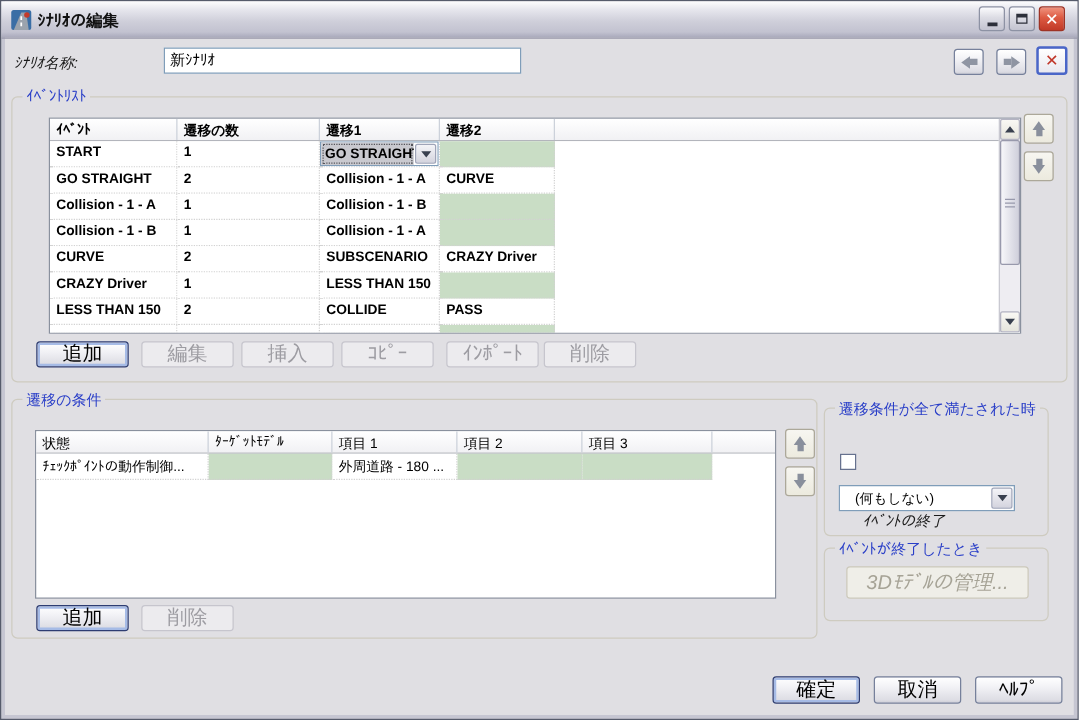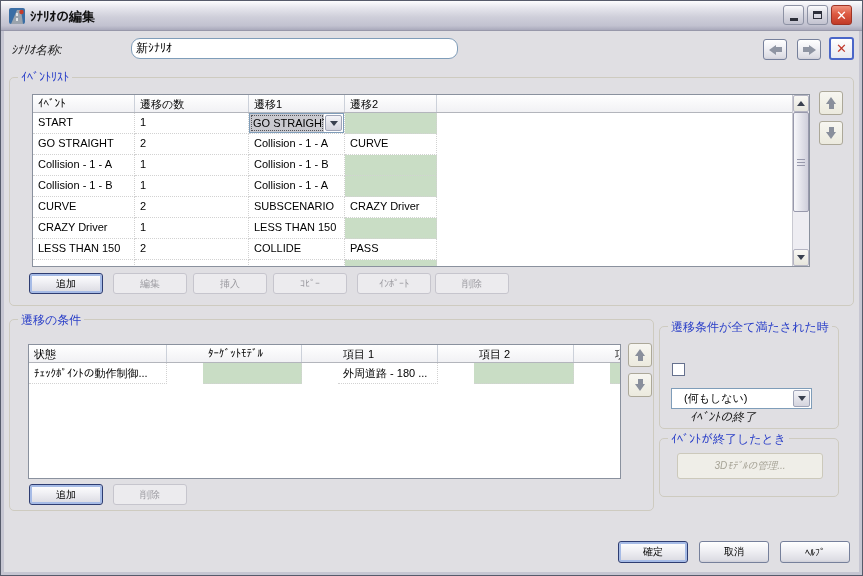--- a/index.html
+++ b/index.html
@@ -15,21 +15,21 @@
   .title-text{position:absolute;left:29px;top:7px;font-size:13px;font-weight:bold;color:#111;}
   .winbtn{position:absolute;top:4px;width:21px;height:20px;border:1px solid #8d92a4;border-radius:3px;
     background:linear-gradient(180deg,#fbfbfd,#dcdce4 45%,#c3c3d0);display:flex;align-items:center;justify-content:center;}
   .winbtn.close{background:linear-gradient(180deg,#f0937e,#dd5a42 45%,#c13a28);border-color:#9e3325;}
   .glyph-min{width:8px;height:3px;background:#2c2f3a;margin-top:9px;}
   .glyph-max{width:9px;height:8px;border:1px solid #2c2f3a;border-top-width:3px;}
   .glyph-x{color:#fff;font-size:13px;font-weight:bold;line-height:1;}
   
   .label{position:absolute;font-size:12px;color:#1b1b1b;white-space:nowrap;font-style:italic;}
   .textbox{position:absolute;background:#fff;border:1px solid #7f9db9;font-size:12px;padding:2px 4px;color:#000;}
-  .btn{position:absolute;height:21px;border:1px solid #76809b;border-radius:3px;font-size:10px;color:#000;
+  .btn{position:absolute;height:21px;border:1px solid #76809b;border-radius:3px;font-size:16px;color:#000;
     background:linear-gradient(180deg,#ffffff,#f1f1f5 40%,#dddde4 90%,#cfcfd8);
     display:flex;align-items:center;justify-content:center;white-space:nowrap;}
   .btn.focused{border-color:#2e3d72;box-shadow:inset 0 0 0 2px #a6bbe6;}
   .btn.disabled{background:#ecebee;border-color:#c6c5cd;color:#9d9ca2;box-shadow:none;}
   .btn.warm{background:#efeee8;border-color:#ccc9bb;color:#a6a396;font-style:italic;}
   .group{position:absolute;border:1px solid #cecbc0;border-radius:5px;}
   .group-title{position:absolute;top:-8px;left:8px;background:var(--bg,#e0dfe3);padding:0 3px;
     font-size:12px;color:var(--group-title,#2a3fc8);white-space:nowrap;}
   
   .arr{display:flex;align-items:center;justify-content:center;}
@@ -51,21 +51,21 @@
   .th{font-size:11px;padding:2px 0 0 5px;border-right:1px solid #ccd1da;white-space:nowrap;overflow:hidden;color:#000;}
   .th.filler{border-right:none;}
   .trow{display:grid;height:21px;}
   .trow.partial{height:7px;overflow:hidden;}
   .tcell{font-size:11px;padding:3px 0 0 5px;border-right:1px dotted #d2d2d2;border-bottom:1px dotted #d2d2d2;
     white-space:nowrap;overflow:hidden;background:#fff;color:#000;}
   .tcell.green{background:var(--green-cell,#c9ddc5);}
   .tcell.filler{border:none;background:#fff;}
   .tcell.combocell{padding:0;}
   .g1{grid-template-columns:102px 114px 96px 92px 1fr;}
-  .g2{grid-template-columns:138px 99px 100px 100px 104px 1fr;gap:36px;}
+  .g2{grid-template-columns:138px 99px 100px 100px 104px 1fr;}
   
   .combo{display:flex;margin:0;height:20px;border:1px solid #7f9db9;background:#fff;align-items:stretch;}
   .combo-text{flex:1;background:#c9c9cf;outline:1px dotted #55555b;outline-offset:-2px;font-size:11px;
     padding:3px 2px 0 3px;white-space:nowrap;overflow:hidden;}
   .combo-btn{width:17px;border:1px solid #9fa4b8;border-radius:2px;margin:1px;
     background:linear-gradient(180deg,#f4f4f8,#d4d4de);display:flex;align-items:center;justify-content:center;}
   .chev-d{width:0;height:0;border-left:4px solid transparent;border-right:4px solid transparent;border-top:5px solid #39404f;}
   .chev-u{width:0;height:0;border-left:4px solid transparent;border-right:4px solid transparent;border-bottom:5px solid #39404f;}
   
   .vscroll{position:absolute;top:0;right:0;width:17px;height:100%;background:#eeedf2;border-left:1px solid #c9c9d1;}
@@ -100,21 +100,21 @@
       </div>
     <div class="winbtn" style="left:806px;">
         <span class="glyph-max"></span>
       </div>
     <div class="winbtn close" style="left:830px;">
         <span class="glyph-x">✕</span>
       </div>
   </div>
 
   <span class="label" style="left:10px;top:41px;">ｼﾅﾘｵ名称:</span>
-  <input class="textbox" style="left: 130px; top: 37px; width: 327px; height: 21px; border-radius: 9px;" value="新ｼﾅﾘｵ">
+  <input class="textbox" style="left: 130px; top: 37px; width: 286px; height: 21px;" value="新ｼﾅﾘｵ">
 
   <div class="btn" style="left:762px;top:38px;width:24px;">
     <span class="arr">
         <span class="tri-l"></span>
         <span class="stem-h"></span>
       </span>
   </div>
   <div class="btn" style="left:796px;top:38px;width:24px;">
     <span class="arr">
         <span class="stem-h"></span>
@@ -122,21 +122,21 @@
       </span>
   </div>
   <div class="navx" style="left:828px;top:36px;">
       <span>✕</span>
     </div>
 
   <div class="group" style="left:8px;top:76px;width:845px;height:229px;">
     <span class="group-title">ｲﾍﾞﾝﾄﾘｽﾄ</span>
   </div>
 
-  <div class="tbl" style="left:31px;top:93px;width:778px;height:173px;">
+  <div class="tbl" style="left:38px;top:93px;width:778px;height:173px;font-weight:bold;">
     <div class="thead g1" id="t1head">
         <div class="th">ｲﾍﾞﾝﾄ</div>
         <div class="th">遷移の数</div>
         <div class="th">遷移1</div>
         <div class="th">遷移2</div>
         <div class="th filler"></div>
       </div>
     <div id="t1rows">
         <div class="trow g1">
           <div class="tcell">START</div>

